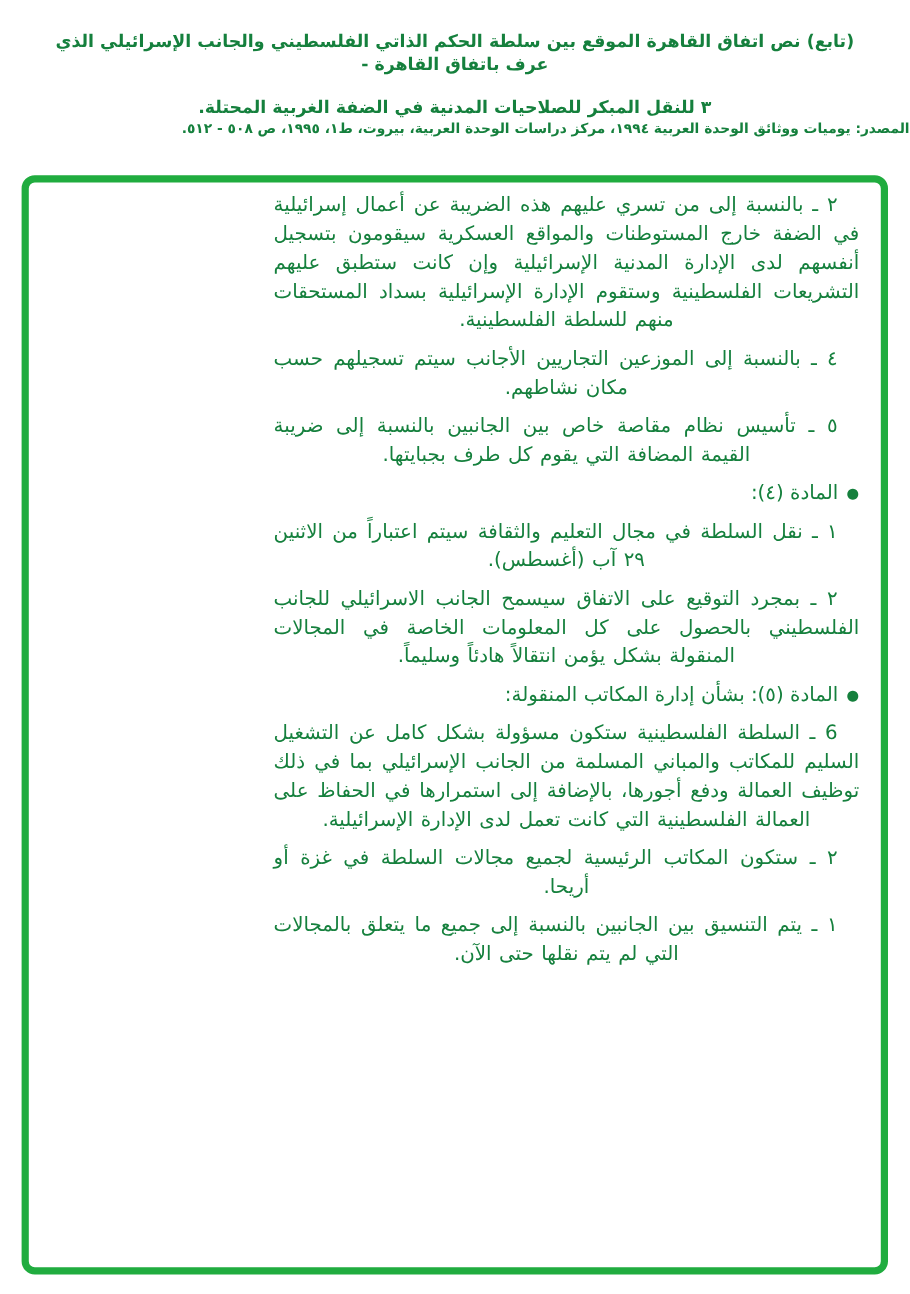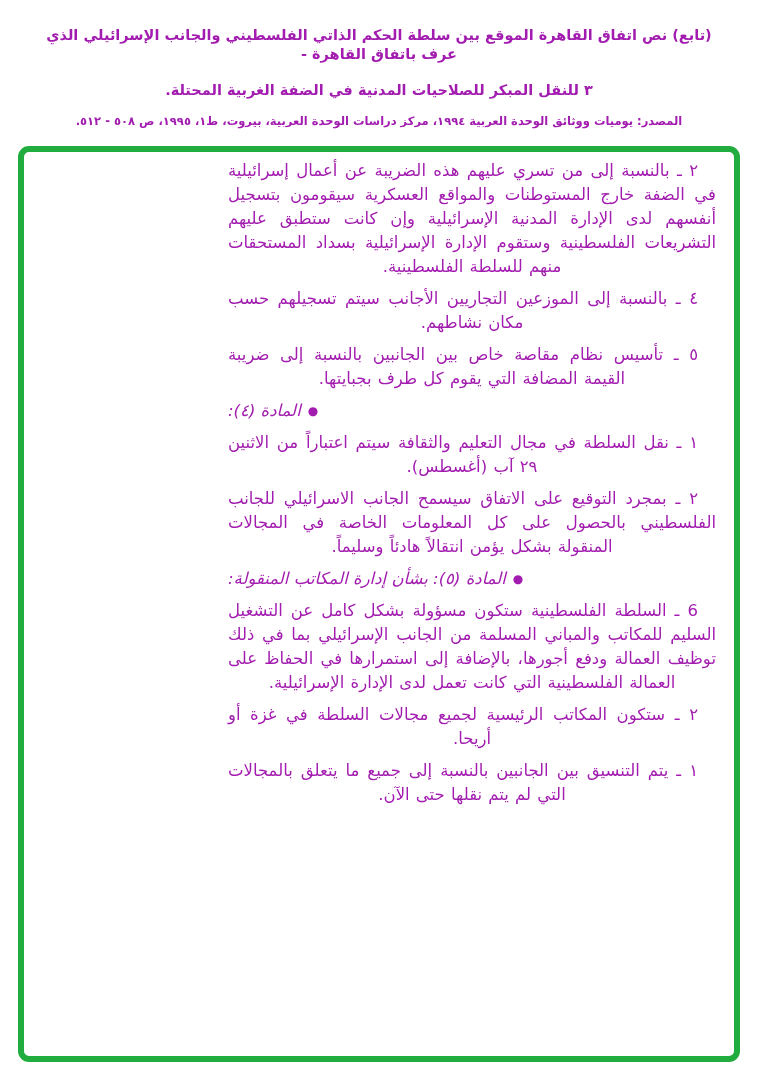--- a/index.html
+++ b/index.html
@@ -9,41 +9,41 @@
     width: 758px;
     height: 1078px;
     overflow: hidden;
     font-family: "DejaVu Sans", sans-serif;
   }
   .page {
     position: relative;
     width: 758px;
     height: 1078px;
     direction: rtl;
-    color: #a21caf;
+    color: #15803d;
   }
   .header {
     padding-top: 26px;
     text-align: center;
     font-weight: bold;
   }
   .title-line1 {
     font-size: 14.5px;
     line-height: 19px;
     margin: 0 38px 17px 38px;
   }
   .title-line2 {
     font-size: 14.5px;
     line-height: 19px;
     margin: 0 38px;
   }
   .source-line {
     font-size: 11.5px;
     line-height: 15px;
-    margin-top: 14px;
+    text-align: right;
   }
   .frame {
     position: absolute;
     left: 18px;
     top: 146px;
     width: 710px;
     height: 904px;
     border: 6px solid #20ac3f;
     border-radius: 11px;
     background: #ffffff;
@@ -61,24 +61,23 @@
     line-height: 24px;
     text-align: justify;
     text-align-last: center;
     text-indent: 18px;
     margin: 0 0 8px 0;
     word-spacing: 1px;
   }
   .heading {
     font-size: 16.5px;
     line-height: 24px;
-    text-align: left;
+    text-align: right;
     margin: 2px 0 8px 0;
     white-space: nowrap;
-    font-style: italic;
   }
   .bullet {
     font-size: 12px;
     vertical-align: 1px;
     margin-inline-end: 7px;
   }
 </style>
 </head>
 <body>
 

